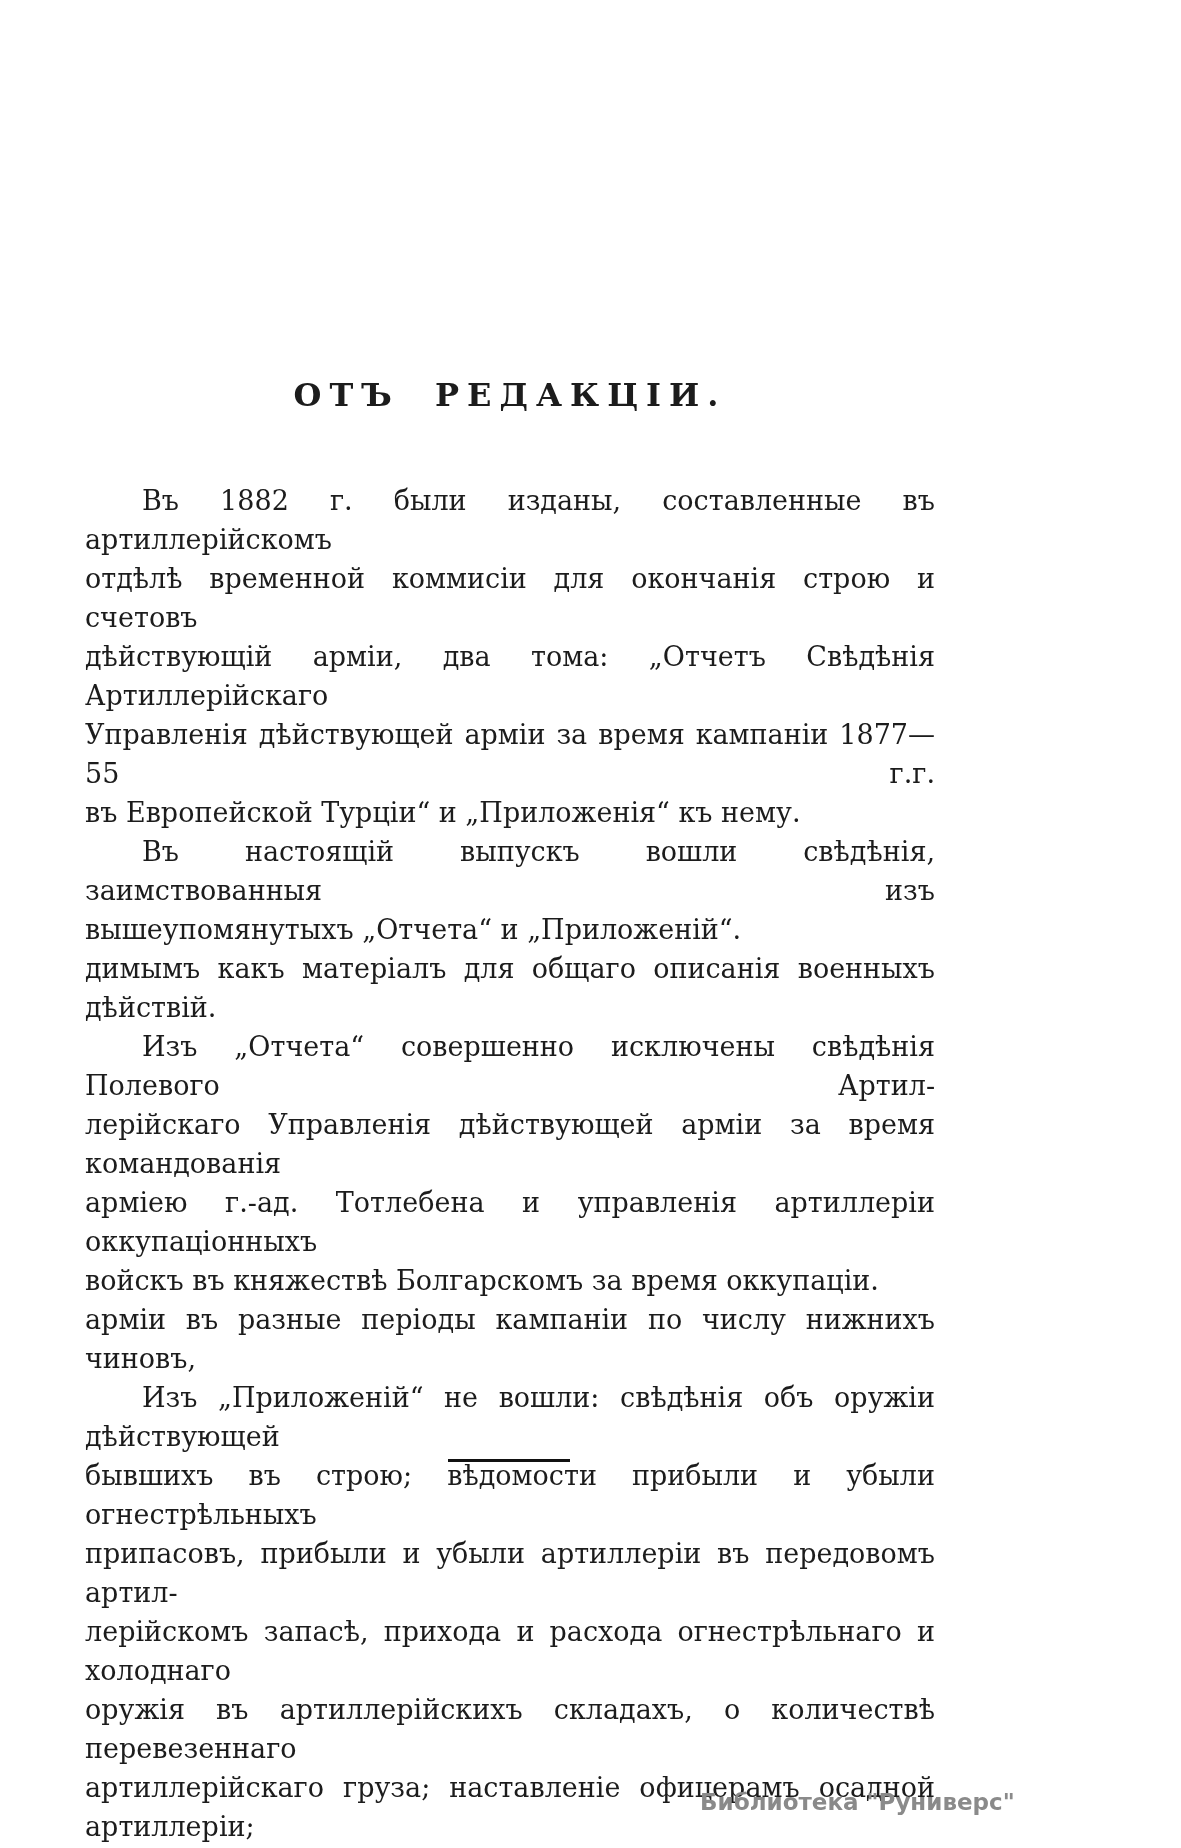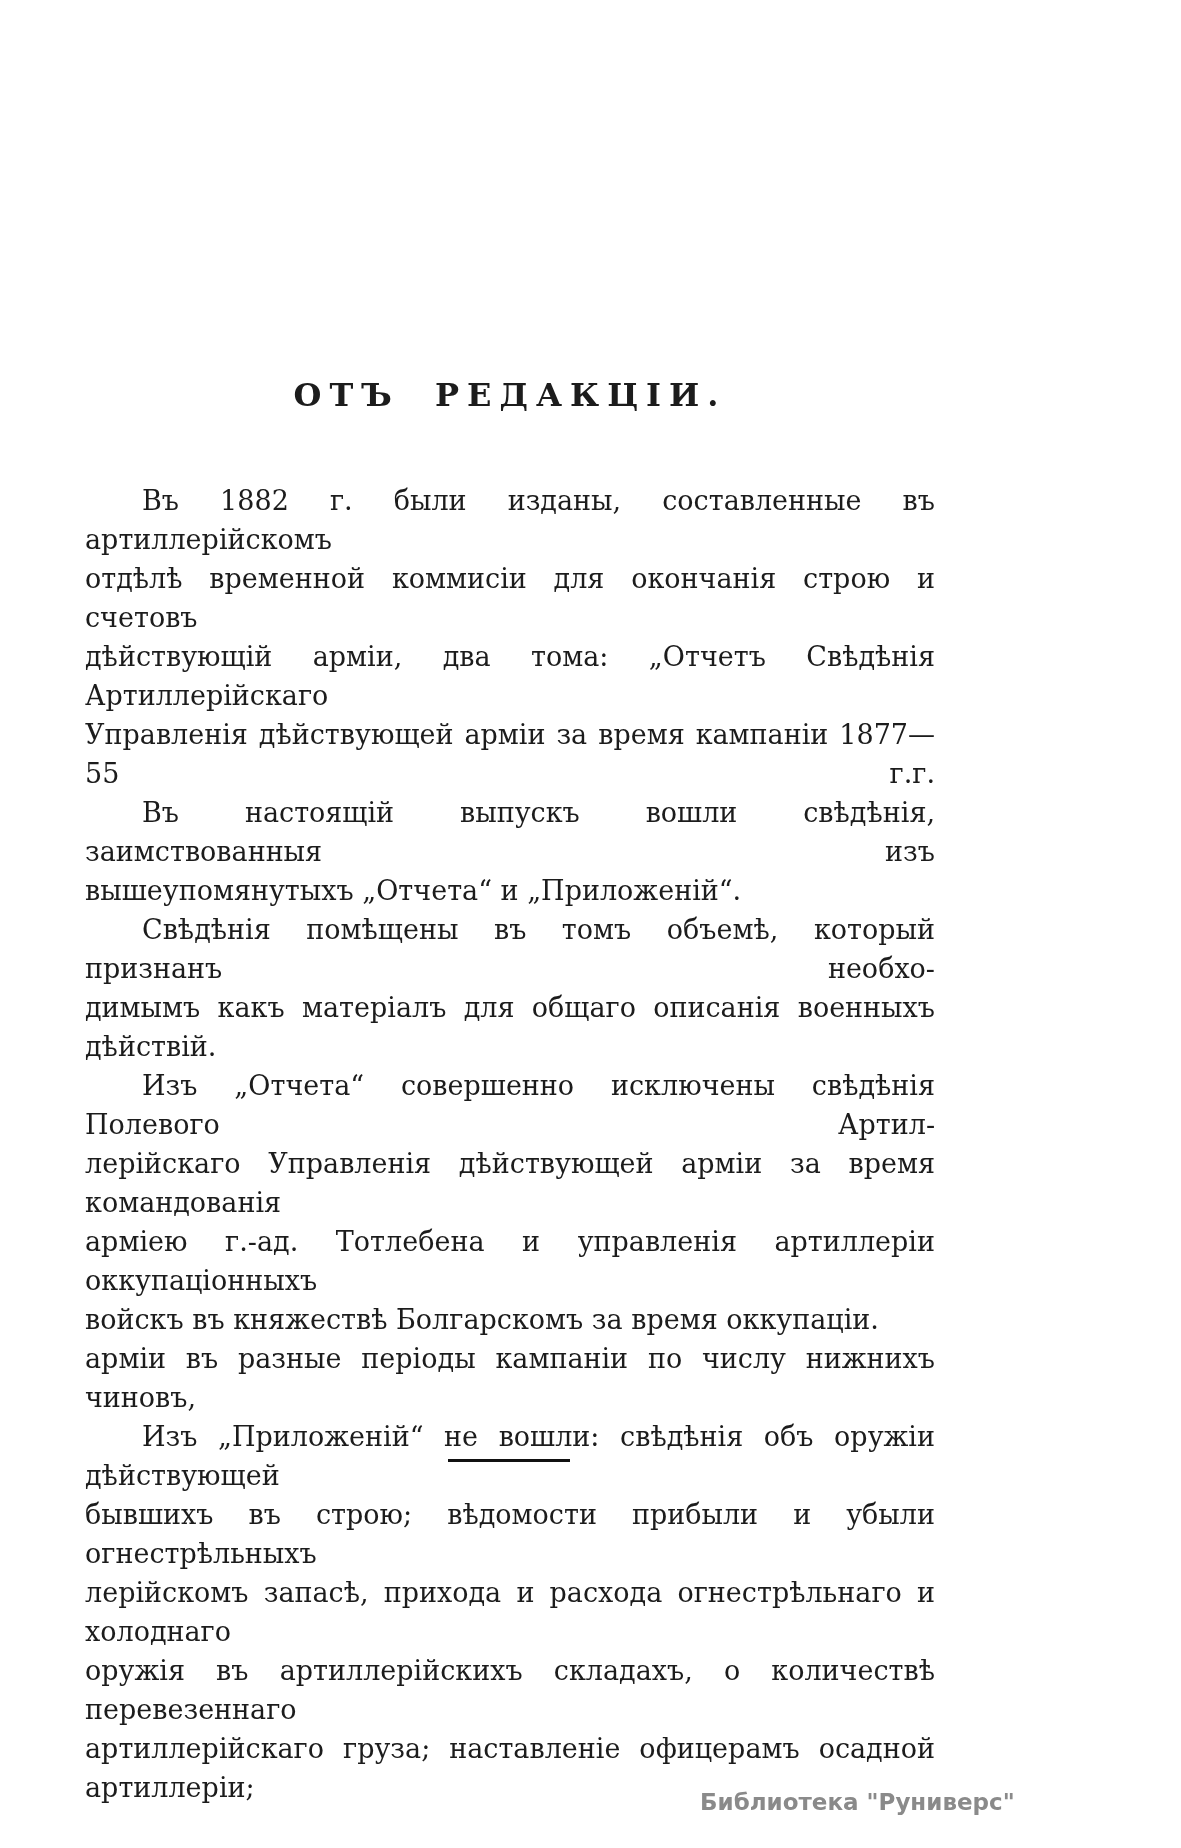--- a/index.html
+++ b/index.html
@@ -77,31 +77,32 @@
 
 <div class="page">
 
   <h1 class="page-title">ОТЪ РЕДАКЦІИ.</h1>
 
   <div class="body-text">
       <div class="line indent"><span>Въ 1882 г. были изданы, составленные въ артиллерійскомъ</span></div>
       <div class="line"><span>отдѣлѣ временной коммисіи для окончанія строю и счетовъ</span></div>
       <div class="line"><span>дѣйствующій арміи, два тома: „Отчетъ Свѣдѣнія Артиллерійскаго</span></div>
       <div class="line"><span>Управленія дѣйствующей арміи за время кампаніи 1877—55 г.г.</span></div>
+      <div class="line last"><span>въ Европейской Турціи“ и „Приложенія“ къ нему.</span></div>
       <div class="line indent"><span>Въ настоящій выпускъ вошли свѣдѣнія, заимствованныя изъ</span></div>
       <div class="line last"><span>вышеупомянутыхъ „Отчета“ и „Приложеній“.</span></div>
-      <div class="line indent"><span>Свѣдѣнія помѣщены въ томъ объемѣ, который признанъ необхо-</span></div>
       <div class="line last"><span>димымъ какъ матеріалъ для общаго описанія военныхъ дѣйствій.</span></div>
       <div class="line indent"><span>Изъ „Отчета“ совершенно исключены свѣдѣнія Полевого Артил-</span></div>
       <div class="line"><span>лерійскаго Управленія дѣйствующей арміи за время командованія</span></div>
       <div class="line"><span>арміею г.-ад. </span><span class="italic">Тотлебена</span><span> и управленія артиллеріи оккупаціонныхъ</span></div>
       <div class="line last"><span>войскъ въ княжествѣ Болгарскомъ за время оккупаціи.</span></div>
       <div class="line"><span>арміи въ разные періоды кампаніи по числу нижнихъ чиновъ,</span></div>
       <div class="line indent"><span>Изъ „Приложеній“ не вошли: свѣдѣнія объ оружіи дѣйствующей</span></div>
       <div class="line"><span>бывшихъ въ строю; вѣдомости прибыли и убыли огнестрѣльныхъ</span></div>
+      <div class="line"><span>припасовъ, прибыли и убыли артиллеріи въ передовомъ артил-</span></div>
       <div class="line"><span>лерійскомъ запасѣ, прихода и расхода огнестрѣльнаго и холоднаго</span></div>
       <div class="line"><span>оружія въ артиллерійскихъ складахъ, о количествѣ перевезеннаго</span></div>
       <div class="line"><span>артиллерійскаго груза; наставленіе офицерамъ осадной артиллеріи;</span></div>
     </div>
 
   <div class="divider"></div>
 
   <div class="watermark">Библиотека "Руниверс"</div>
 
 </div>

